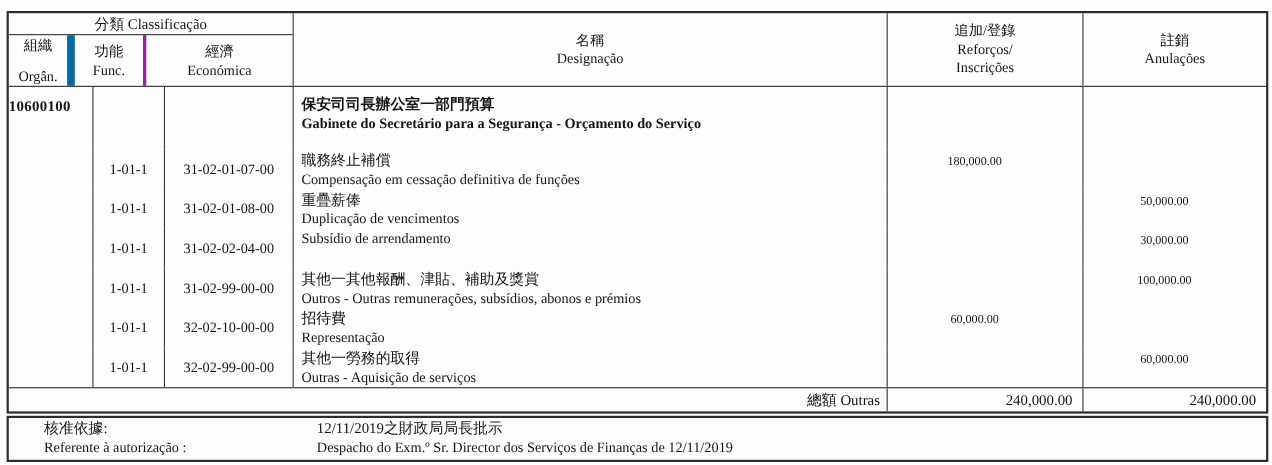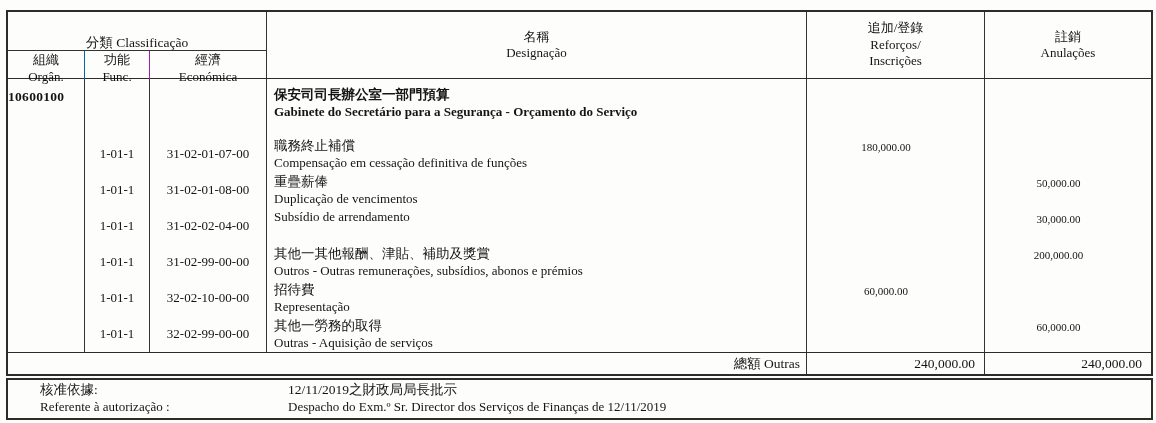--- a/index.html
+++ b/index.html
@@ -6,25 +6,25 @@
   html,body { background:#ffffff; }
   .sheet {
     position:relative; width:1156px; height:423px; background:#fdfdfc;
     color:#141414; font-family:"Liberation Serif","DejaVu Serif",serif;
   }
   .tbl { position:absolute; left:6px; top:10px; width:1147px; border:2px solid #2e2c29; background:#fdfdfc; }
 
   
   .thead { display:flex; height:67px; border-bottom:1.5px solid #2e2c29; }
   .hgroup { width:259px; border-right:1px solid #35332f; display:flex; flex-direction:column; }
-  .hclass { height:16px; border-bottom:1px solid #35332f; display:flex; align-items:center; justify-content:center; font-size:13.5px;margin-top:23px; }
+  .hclass { height:32px; border-bottom:1px solid #35332f; display:flex; align-items:center; justify-content:center; font-size:13.5px; }
   .hsub { flex:1; display:flex; }
   .hcell { display:flex; flex-direction:column; align-items:center; justify-content:center; font-size:13px; line-height:17px; }
-  .hcell.w-org { width:77px; border-right:1px solid #0369a1; }
-  .hcell.w-func { width:65px; border-right:1px solid #a21caf; }
+  .hcell.w-org { width:60px; border-right:7px solid #0369a1;gap:12px; }
+  .hcell.w-func { width:65px; border-right:3px solid #a21caf; }
   .hcell.w-econ { flex:1; }
   .hdesig { width:540px; border-right:1px solid #35332f; }
   .href   { width:178px; border-right:1px solid #35332f; }
   .hanu   { flex:1; }
   .hstack { display:flex; flex-direction:column; align-items:center; justify-content:center; font-size:13px; line-height:16.5px; }
 
   
   .tbody {
     display:grid;
     grid-template-columns:77px 65px 117px 540px 178px 1fr;
@@ -140,21 +140,21 @@
       <div class="cell c-amt last">30,000.00</div>
 
       <div class="cell"></div>
       <div class="cell c-code">1-01-1</div>
       <div class="cell c-code">31-02-99-00-00</div>
       <div class="cell c-desig">
         <div class="zh">其他一其他報酬、津貼、補助及獎賞</div>
         <div class="pt">Outros - Outras remunerações, subsídios, abonos e prémios</div>
       </div>
       <div class="cell c-amt"></div>
-      <div class="cell c-amt last">200,000.00</div>
+      <div class="cell c-amt last">100,000.00</div>
 
       <div class="cell"></div>
       <div class="cell c-code">1-01-1</div>
       <div class="cell c-code">32-02-10-00-00</div>
       <div class="cell c-desig">
         <div class="zh">招待費</div>
         <div class="pt">Representação</div>
       </div>
       <div class="cell c-amt">60,000.00</div>
       <div class="cell c-amt last"></div>

